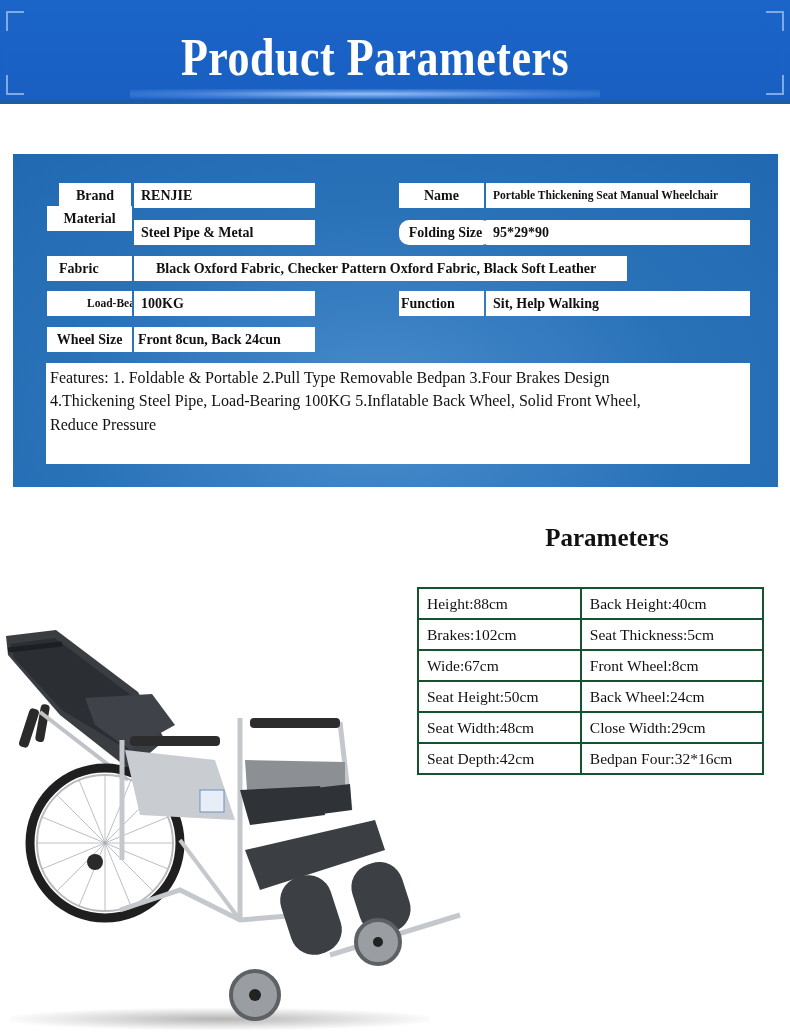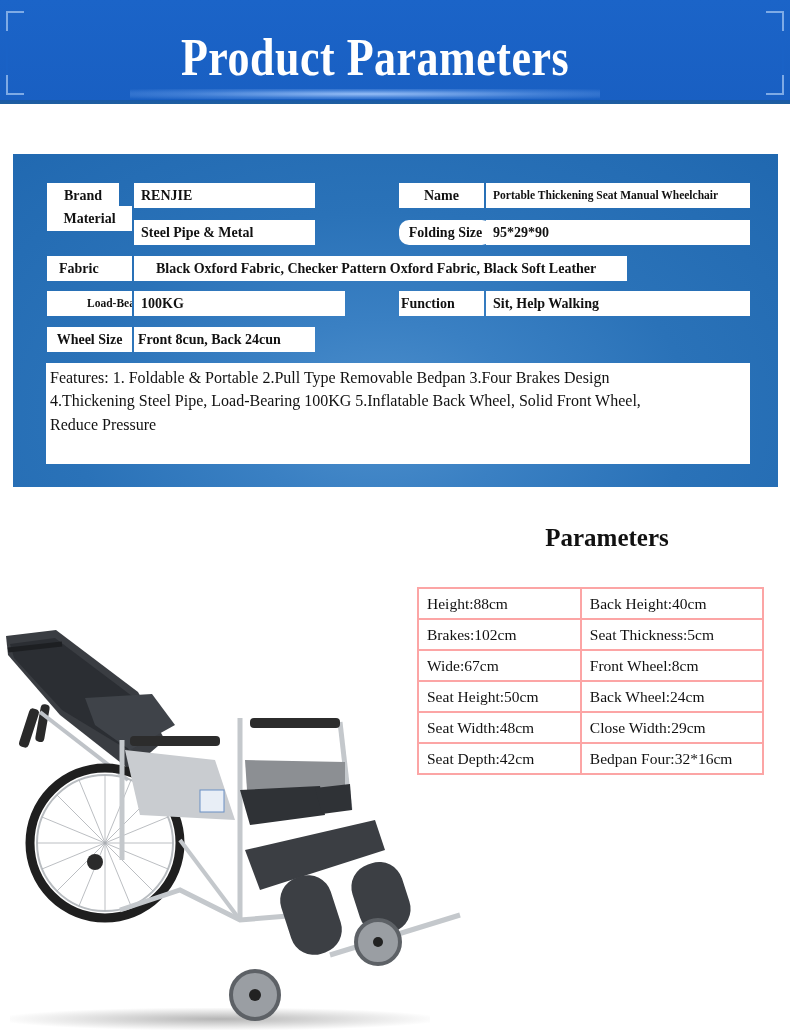--- a/index.html
+++ b/index.html
@@ -55,21 +55,21 @@
   
   .params-title {
     position: absolute; left: 417px; top: 524px; width: 380px; text-align: center;
     font-family: "Liberation Serif", serif; font-weight: bold; font-size: 25px; color: #111;
   }
   .params-table {
     position: absolute; left: 417px; top: 587px; width: 347px;
     border-collapse: collapse; font-family: "Liberation Serif", serif; font-size: 15.5px; color: #111;
   }
   .params-table td {
-    border: 2px solid #fca5a5; height: 31px; padding: 0 0 0 8px; white-space: nowrap; vertical-align: middle;
+    border: 2px solid #14532d; height: 31px; padding: 0 0 0 8px; white-space: nowrap; vertical-align: middle;
   }
   .params-table td.c1 { width: 164px; }
   .params-table td.c2 { width: 183px; }
 
   
   .product-image { position: absolute; left: 0; top: 600px; width: 480px; height: 432px; }
   .floor-shadow {
     position: absolute; left: 10px; top: 1008px; width: 420px; height: 22px;
     background: radial-gradient(ellipse at center, rgba(120,120,120,0.55) 0%, rgba(160,160,160,0.25) 50%, rgba(255,255,255,0) 75%);
   }
@@ -80,35 +80,35 @@
 <div class="banner">
   <div class="corner left"></div>
   <div class="corner right"></div>
   <div class="banner-title">Product Parameters</div>
   <div class="banner-glow"></div>
   <div class="banner-shadow"></div>
 </div>
 
 <div class="spec-panel">
 
-  <div class="cell label" style="left:34px;top:29px;width:72px;">Brand</div>
+  <div class="cell label" style="left:46px;top:29px;width:72px;">Brand</div>
   <div class="cell value" style="left:121px;top:29px;width:181px;">RENJIE</div>
   <div class="cell label" style="left:386px;top:29px;width:85px;">Name</div>
   <div class="cell name-value" style="left:473px;top:29px;width:264px;">Portable Thickening Seat Manual Wheelchair</div>
 
   <div class="cell label" style="left:34px;top:52px;width:85px;">Material</div>
   <div class="cell value" style="left:121px;top:66px;width:181px;">Steel Pipe &amp; Metal</div>
   <div class="cell label" style="left:386px;top:66px;width:93px;border-radius:10px;">Folding Size</div>
   <div class="cell value" style="left:473px;top:66px;width:264px;">95*29*90</div>
 
   <div class="cell label" style="left:34px;top:102px;width:85px;text-align:left;padding-left:12px;">Fabric</div>
   <div class="cell value" style="left:121px;top:102px;width:493px;padding-left:22px;">Black Oxford Fabric, Checker Pattern Oxford Fabric, Black Soft Leather</div>
 
   <div class="cell label small" style="left:34px;top:137px;width:85px;padding-left:40px;">Load-Bearing</div>
-  <div class="cell value" style="left:121px;top:137px;width:211px;">100KG</div>
+  <div class="cell value" style="left:121px;top:137px;width:181px;">100KG</div>
   <div class="cell label" style="left:386px;top:137px;width:85px;text-align:left;padding-left:2px;">Function</div>
   <div class="cell value" style="left:473px;top:137px;width:264px;">Sit, Help Walking</div>
 
   <div class="cell label" style="left:34px;top:173px;width:85px;">Wheel Size</div>
   <div class="cell value" style="left:121px;top:173px;width:181px;padding-left:4px;">Front 8cun, Back 24cun</div>
 
   <div class="features-box">
     <span>Features: 1. Foldable &amp; Portable  2.Pull Type Removable Bedpan  3.Four Brakes Design</span>
     <span>4.Thickening Steel Pipe, Load-Bearing 100KG 5.Inflatable Back Wheel, Solid Front Wheel,</span>
     <span style="margin-top:1px;">Reduce Pressure</span>

